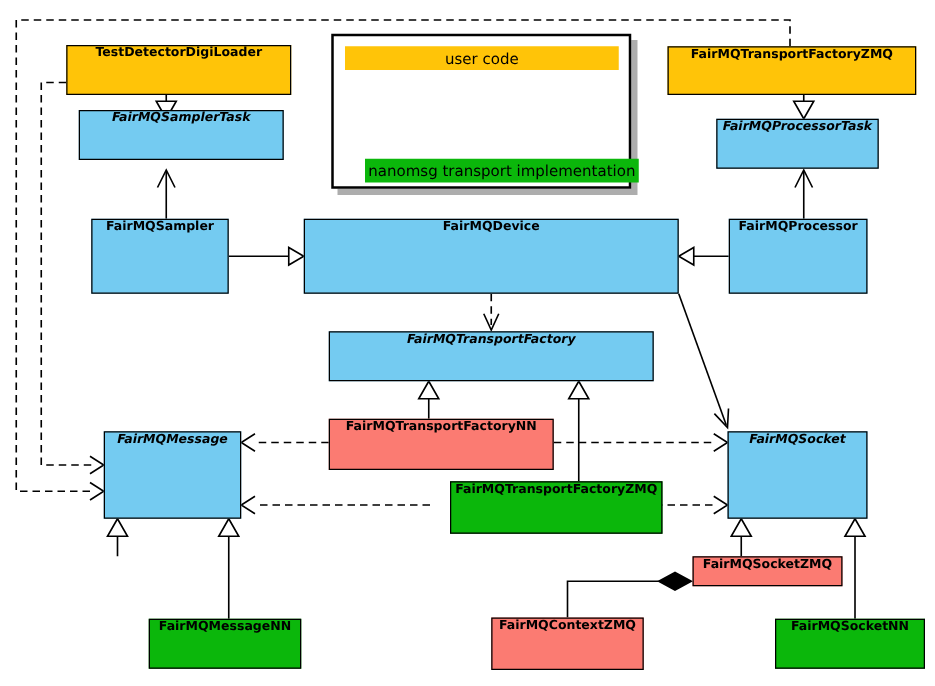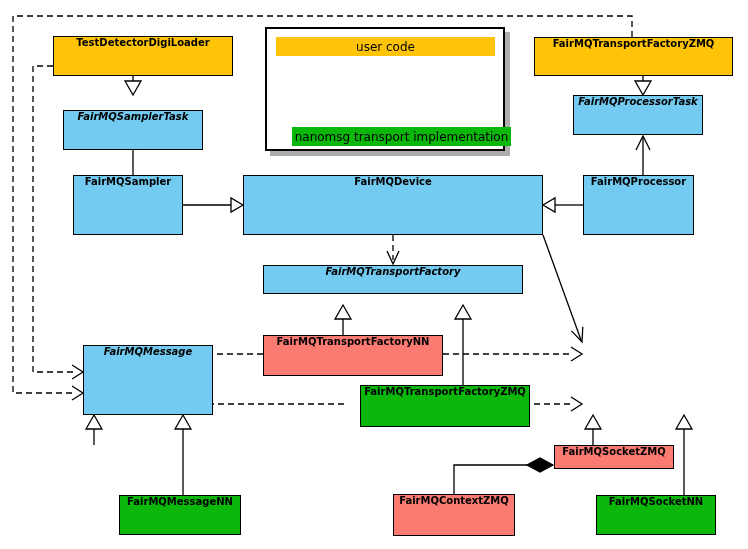--- a/index.html
+++ b/index.html
@@ -176,57 +176,60 @@
       <polygon class="diam" points="553,465 540,458 527,465 540,472"></polygon>
     </g>
   </svg>
 
   <div class="box c-user" style="left:53px;top:36px;width:180px;height:40px">
     <span>TestDetectorDigiLoader</span>
   </div>
   <div class="box c-user" style="left:534px;top:37px;width:199px;height:39px">
     <span>FairMQTransportFactoryZMQ</span>
   </div>
-  <div class="box c-fw abstract" style="left:63px;top:110px;width:140px;height:40px">
+  <div class="box c-fw abstract" style="left:63px;top:88px;width:164px;height:40px">
     <span>FairMQSamplerTask</span>
   </div>
   <div class="box c-fw abstract" style="left:573px;top:95px;width:130px;height:40px">
     <span>FairMQProcessorTask</span>
   </div>
   <div class="box c-fw" style="left:73px;top:175px;width:110px;height:60px">
     <span>FairMQSampler</span>
   </div>
   <div class="box c-fw" style="left:243px;top:175px;width:300px;height:60px">
     <span>FairMQDevice</span>
   </div>
   <div class="box c-fw" style="left:583px;top:175px;width:111px;height:60px">
     <span>FairMQProcessor</span>
   </div>
-  <div class="box c-fw abstract" style="left:263px;top:265px;width:260px;height:29px">
+  <div class="box c-fw abstract" style="left:263px;top:265px;width:260px;height:40px">
     <span>FairMQTransportFactory</span>
   </div>
   <div class="box c-zmq" style="left:263px;top:335px;width:180px;height:41px">
     <span>FairMQTransportFactoryNN</span>
   </div>
   <div class="box c-nn" style="left:344px;top:385px;width:170px;height:42px">
     <span>FairMQTransportFactoryZMQ</span>
   </div>
-  <div class="box c-fw abstract" style="left:83px;top:345px;width:130px;height:70px">
+  <div class="box c-fw abstract" style="left:83px;top:345px;width:110px;height:70px">
     <span>FairMQMessage</span>
+  </div>
+  <div class="box c-fw abstract" style="left:582px;top:345px;width:112px;height:70px">
+    <span>FairMQSocket</span>
   </div>
   <div class="box c-nn" style="left:103px;top:495px;width:122px;height:40px">
     <span>FairMQMessageNN</span>
   </div>
   <div class="box c-zmq" style="left:393px;top:494px;width:122px;height:42px">
     <span>FairMQContextZMQ</span>
   </div>
   <div class="box c-zmq" style="left:554px;top:445px;width:120px;height:24px">
     <span>FairMQSocketZMQ</span>
   </div>
-  <div class="box c-nn" style="left:580px;top:495px;width:120px;height:40px">
+  <div class="box c-nn" style="left:604px;top:495px;width:120px;height:40px">
     <span>FairMQSocketNN</span>
   </div>
 
   <div class="legend">
     <div class="bar bar1 c-user">
       <span>user code</span>
     </div>
     <div class="bar bar4 c-nn">
       <span>nanomsg transport implementation</span>
     </div>

